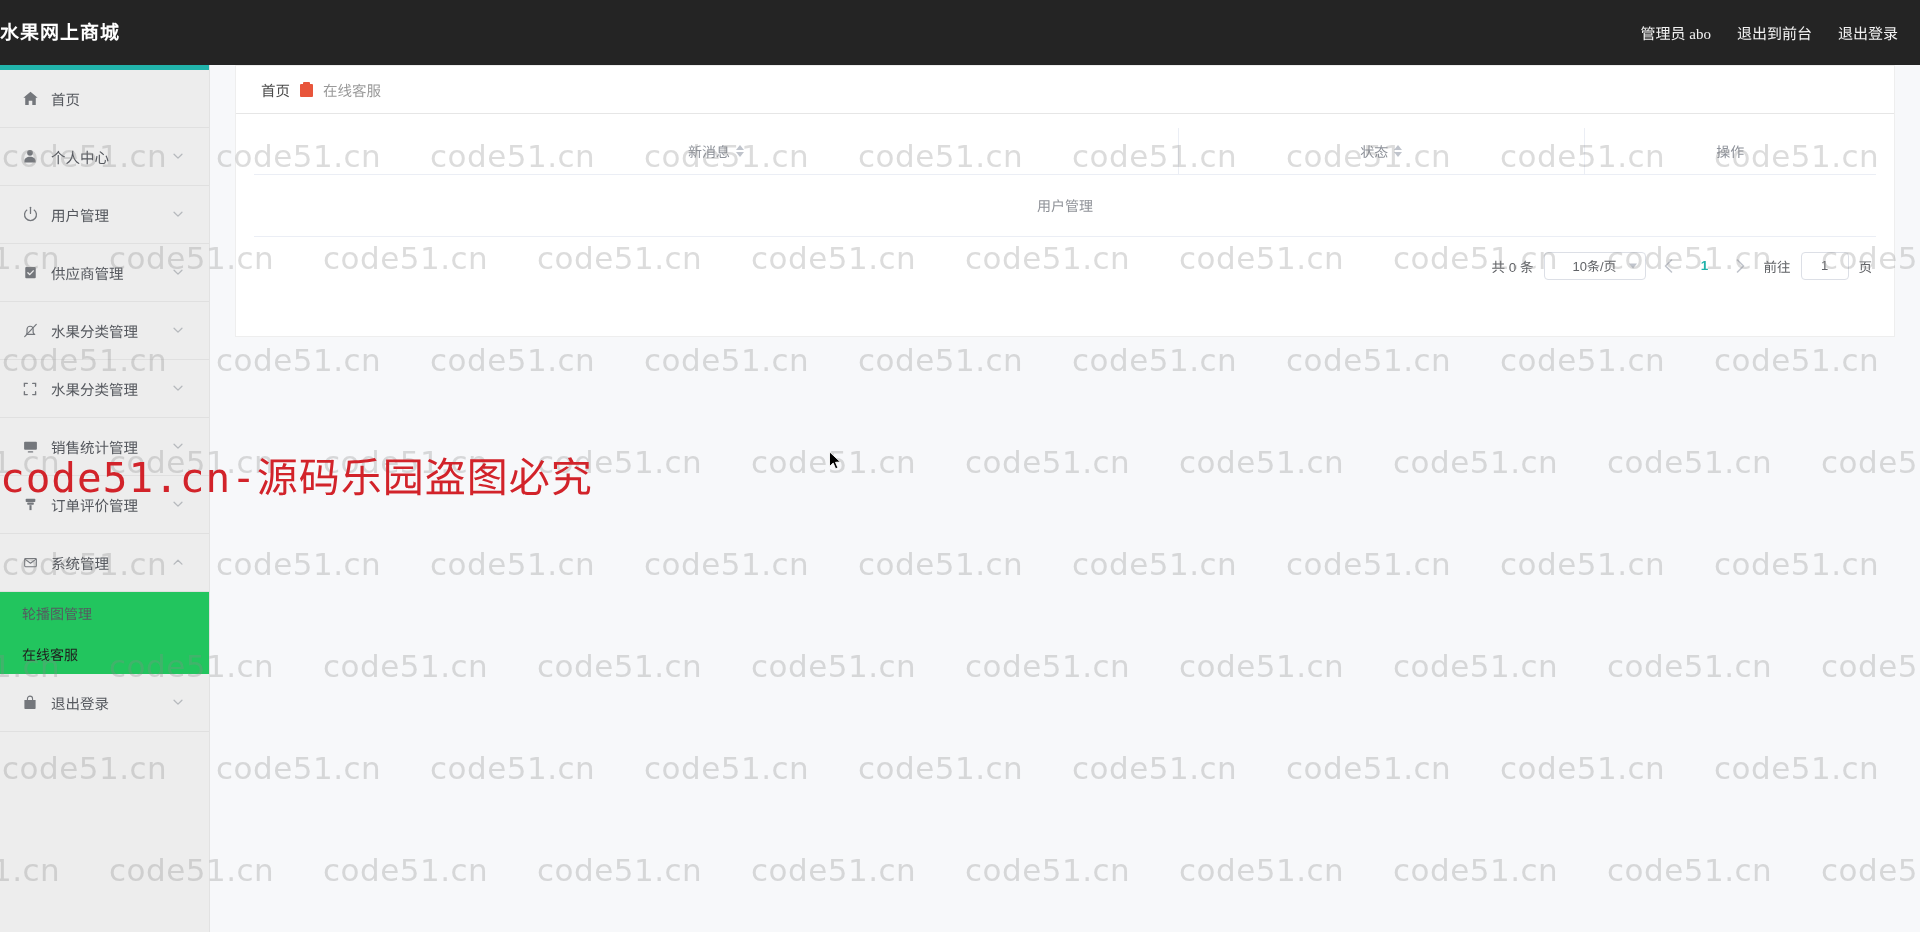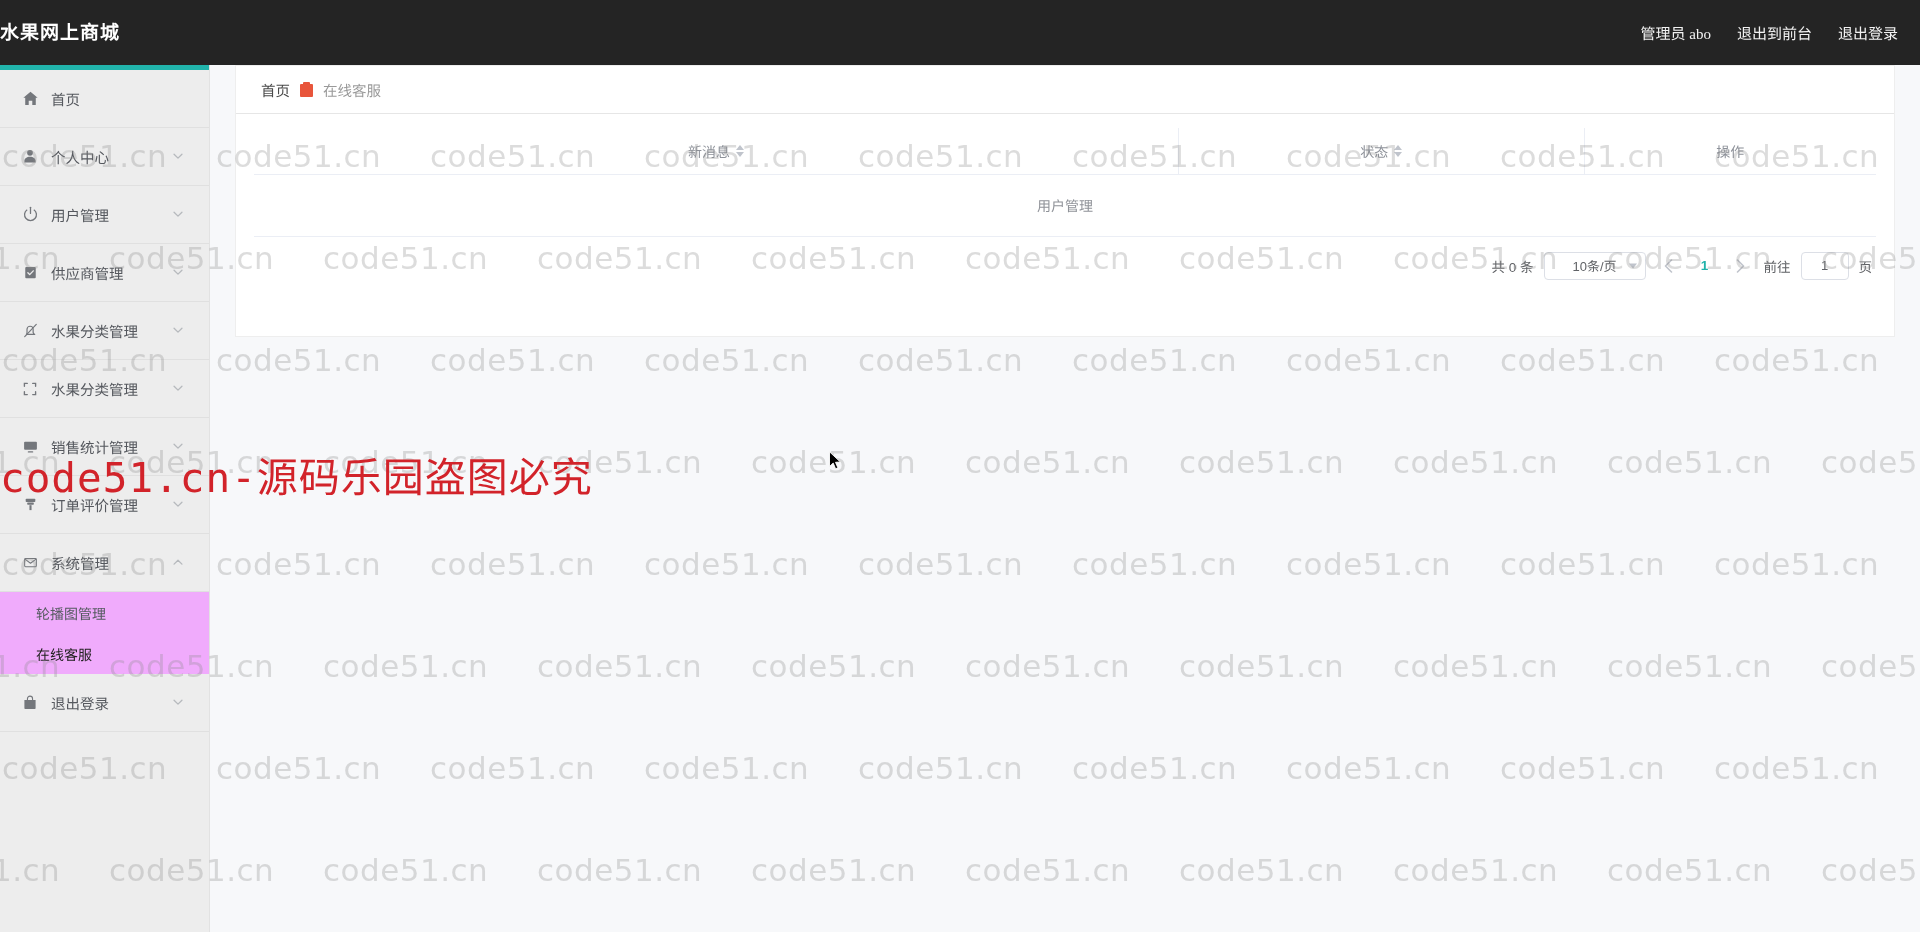--- a/index.html
+++ b/index.html
@@ -90,25 +90,25 @@
   .menu-ico svg { display: block; }
   .menu-label { flex: 1 1 auto; white-space: nowrap; }
   .chev {
     width: 16px; height: 16px; margin-right: 22px;
     color: #b6b9bd; flex: 0 0 auto;
   }
   .chev svg { display: block; }
   .submenu-item {
     height: 41px;
     display: flex; align-items: center;
-    padding-left: 36px;
+    padding-left: 22px;
     font-size: 14px;
     color: #555a60;
     cursor: pointer;
-    background: #f0abfc;
+    background: #22c55e;
   }
   .submenu-item.active { color: #20201f; }
 
   
   #main {
     position: absolute; top: 65px; left: 210px;
     width: 1710px; height: 867px;
     background: #f7f8fa;
     z-index: 10;
   }

